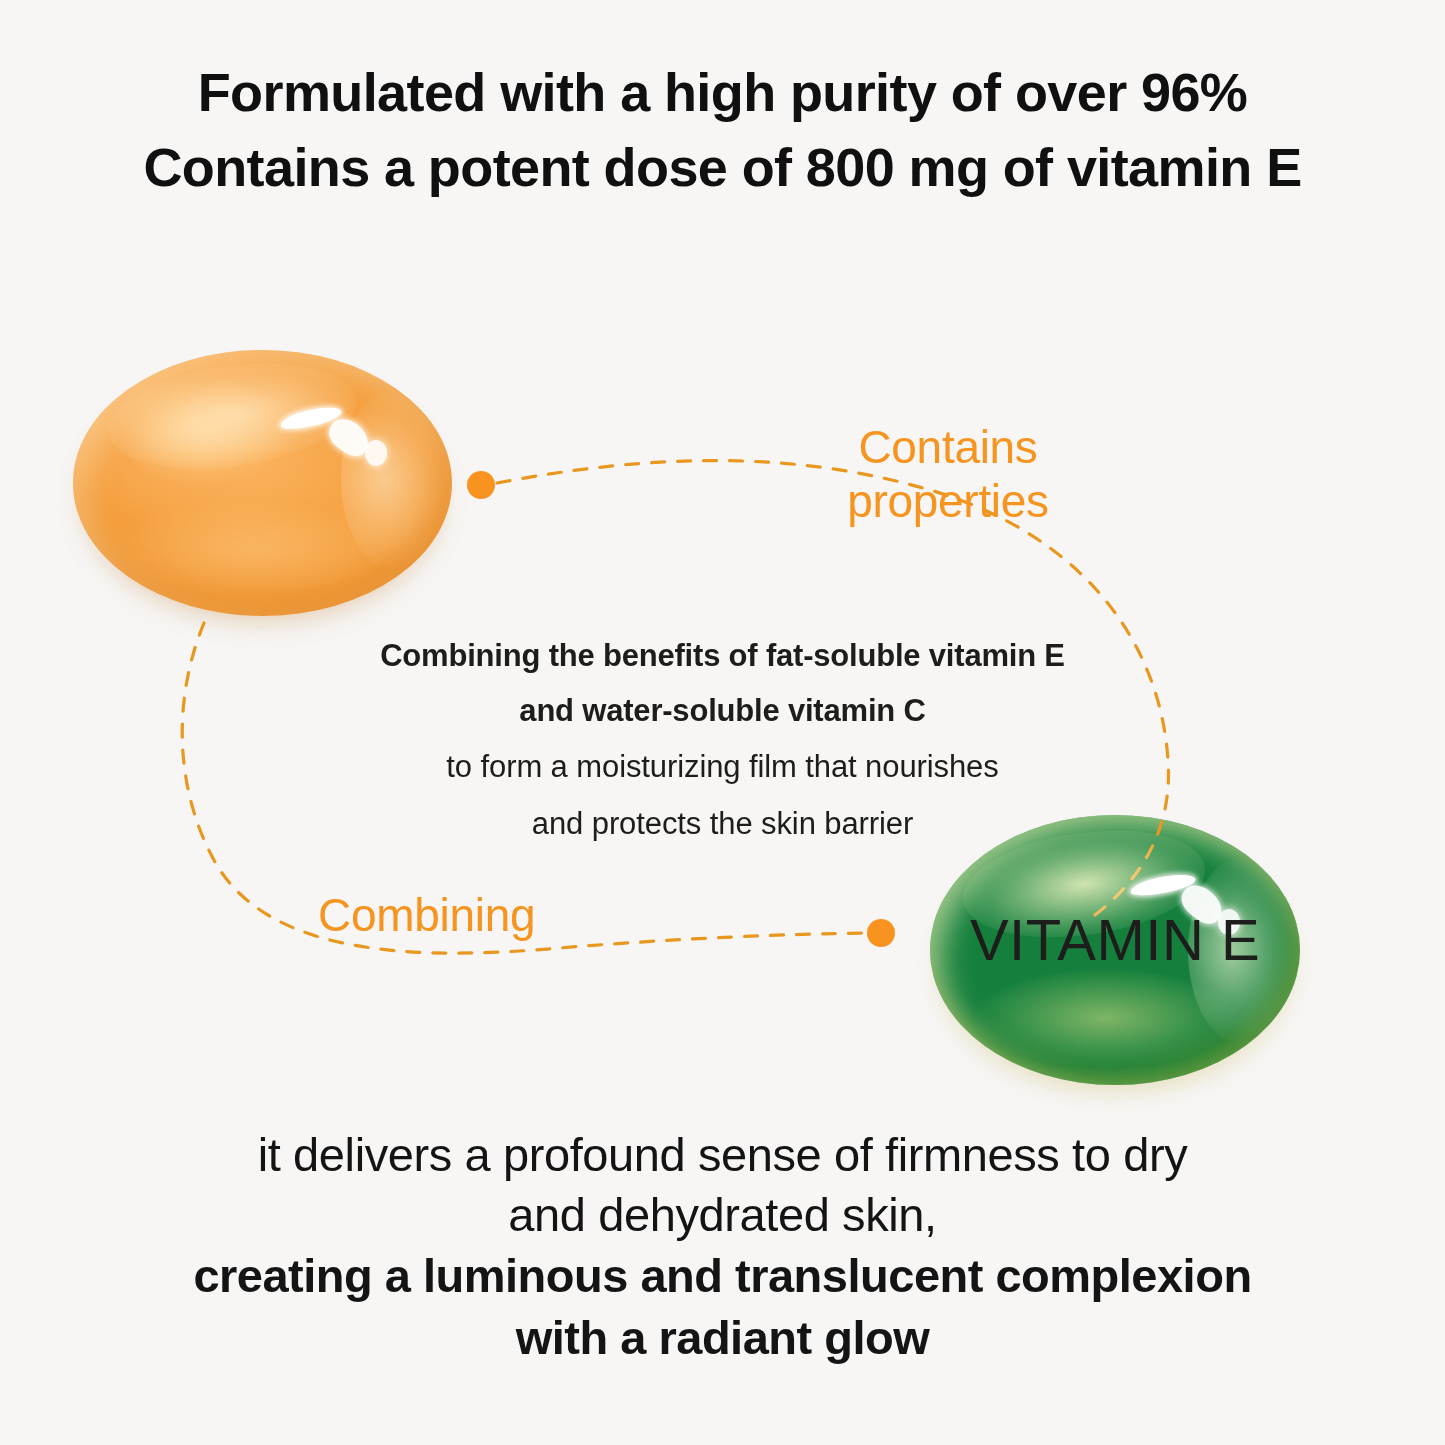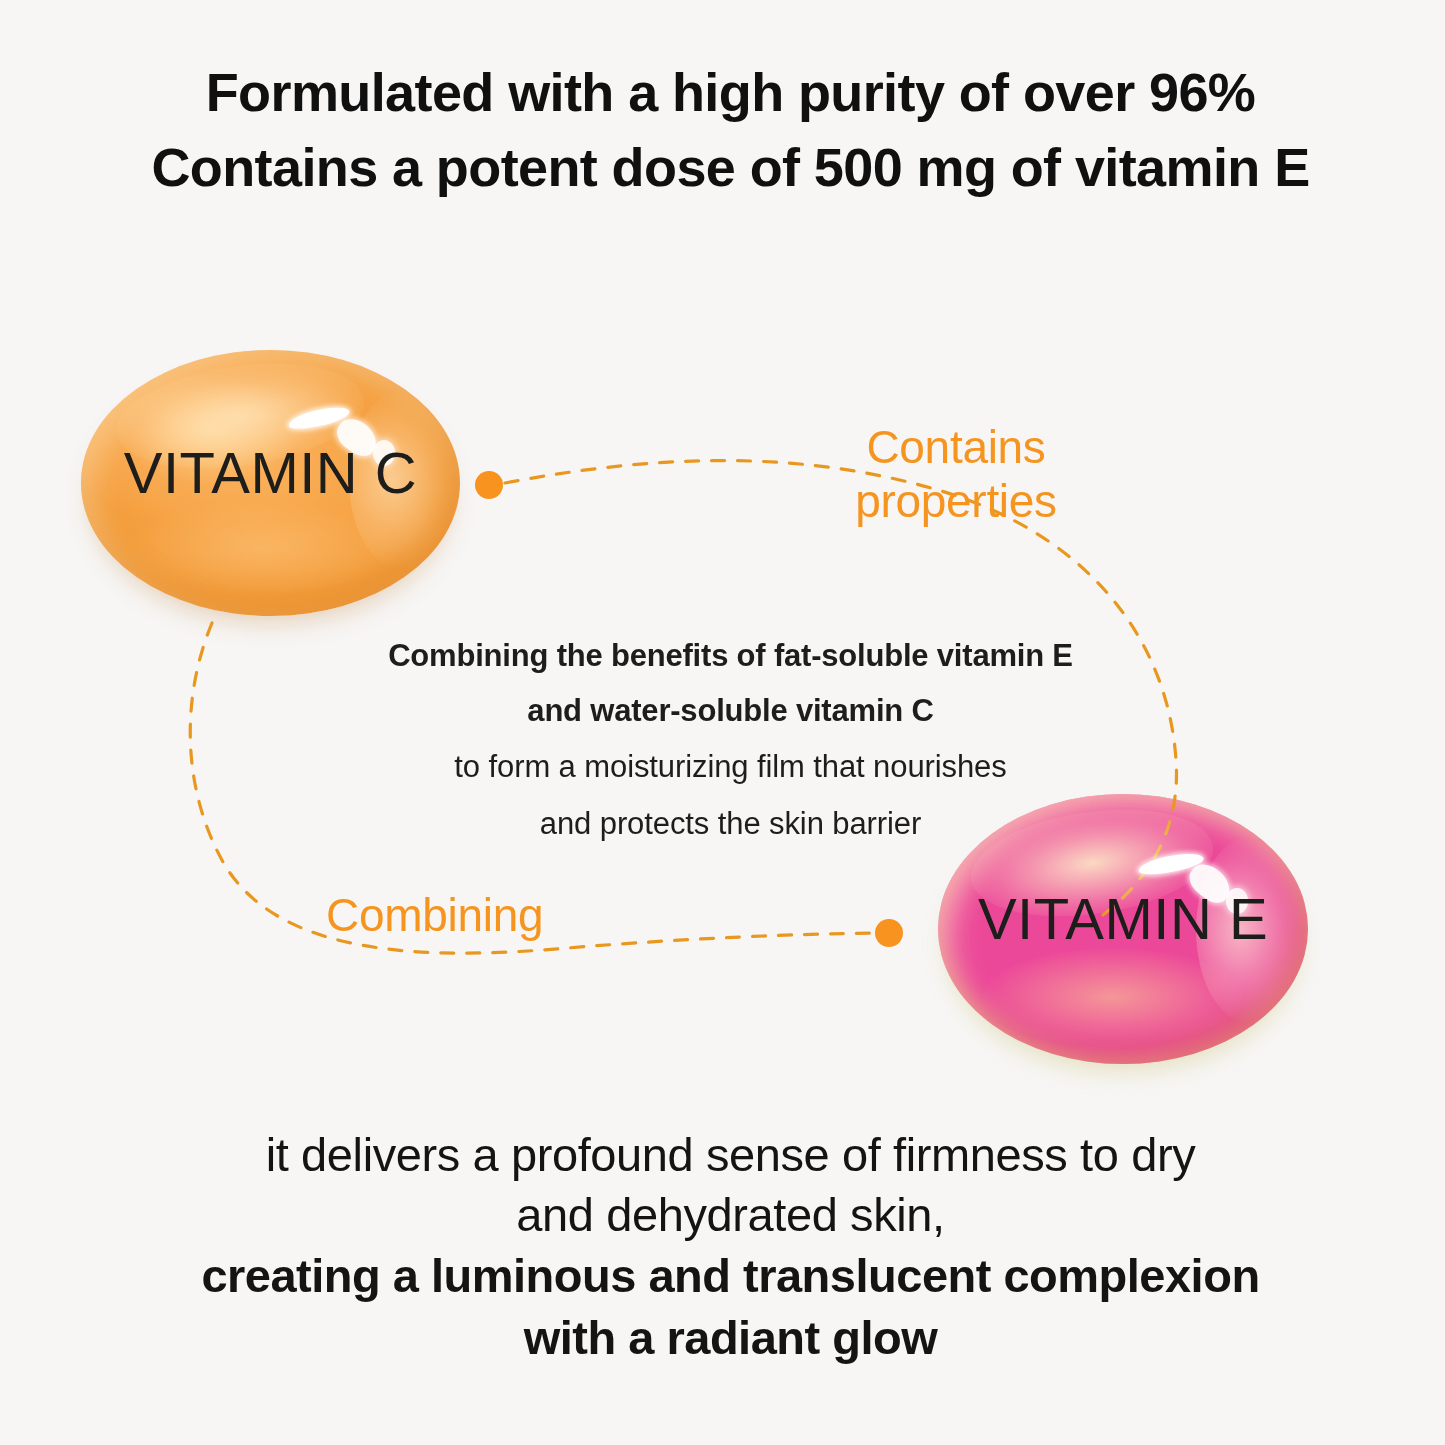--- a/index.html
+++ b/index.html
@@ -7,21 +7,20 @@
     padding: 0;
     background: #f7f6f5;
   }
   #page {
     position: relative;
     width: 1313px;
     height: 1445px;
     background: #f7f6f5;
     overflow: hidden;
     font-family: "Liberation Sans", sans-serif;
-    margin-left: 8px;
     -webkit-font-smoothing: antialiased;
   }
 
   
   .headline {
     position: absolute;
     left: 0;
     top: 55px;
     width: 1445px;
     text-align: center;
@@ -121,34 +120,34 @@
   #capsule-c .gloss-dot {
     left: 292px; top: 90px; width: 22px; height: 26px;
     border-radius: 50%;
     opacity: 0.9;
     box-shadow: 0 0 6px 2px rgba(255,255,255,0.6);
   }
 
   
   #capsule-e {
     left: 930px;
-    top: 794px;
+    top: 815px;
     width: 370px;
     height: 270px;
     background:
       radial-gradient(ellipse 58% 50% at 34% 30%,
         rgba(255,250,178,0.92) 0%,
         rgba(248,232,88,0.50) 42%,
         rgba(244,224,56,0.0) 74%),
       radial-gradient(ellipse 78% 74% at 48% 48%,
         #f7e githubbed 0%,
         #f4dd2c 50%,
         #eed527 80%,
         #e4c922 100%);
-    background-color: #ec4899;
+    background-color: #15803d;
     box-shadow:
       0 16px 26px -10px rgba(180,160,40,0.28),
       inset -10px -14px 26px rgba(198,172,30,0.30),
       inset 10px 12px 30px rgba(255,252,200,0.60);
   }
   #capsule-e .label {
     top: 96px;
     font-size: 58px;
     line-height: 58px;
   }
@@ -269,38 +268,37 @@
     letter-spacing: -0.5px;
   }
 </style>
 </head>
 <body>
 
 <div id="page">
 
   <div class="headline">
     <div>Formulated with a high purity of over 96%</div>
-    <div>Contains a potent dose of 500 mg of vitamin E</div>
+    <div>Contains a potent dose of 800 mg of vitamin E</div>
   </div>
 
   <svg id="connectors" viewBox="0 0 1445 1445" xmlns="http://www.w3.org/2000/svg">
     <path d="M 497 483 C 660 452 800 452 930 490 C 1080 534 1160 640 1168 760 C 1173 830 1140 880 1095 915" fill="none" stroke="#e8971f" stroke-width="3.2" stroke-dasharray="13 13" stroke-linecap="round"></path>
     <path d="M 204 623 C 172 700 175 790 215 862 C 270 958 420 960 560 948 C 680 938 790 934 866 933" fill="none" stroke="#e8971f" stroke-width="3.2" stroke-dasharray="13 13" stroke-linecap="round"></path>
     <circle cx="481" cy="485" r="14" fill="#f7931e"></circle>
     <circle cx="881" cy="933" r="14" fill="#f7931e"></circle>
   </svg>
 
   <div id="capsule-c" class="capsule">
     <span class="sheen sheen-top"></span>
     <span class="sheen sheen-bottom"></span>
     <span class="sheen sheen-right"></span>
     <span class="gloss gloss-main"></span>
     <span class="gloss gloss-tail"></span>
     <span class="gloss gloss-dot"></span>
-    <span class="label">VITAMIN C</span>
   </div>
 
   <div id="capsule-e" class="capsule">
     <span class="sheen sheen-top"></span>
     <span class="sheen sheen-bottom"></span>
     <span class="sheen sheen-right"></span>
     <span class="gloss gloss-main"></span>
     <span class="gloss gloss-tail"></span>
     <span class="gloss gloss-dot"></span>
     <span class="label">VITAMIN E</span>

